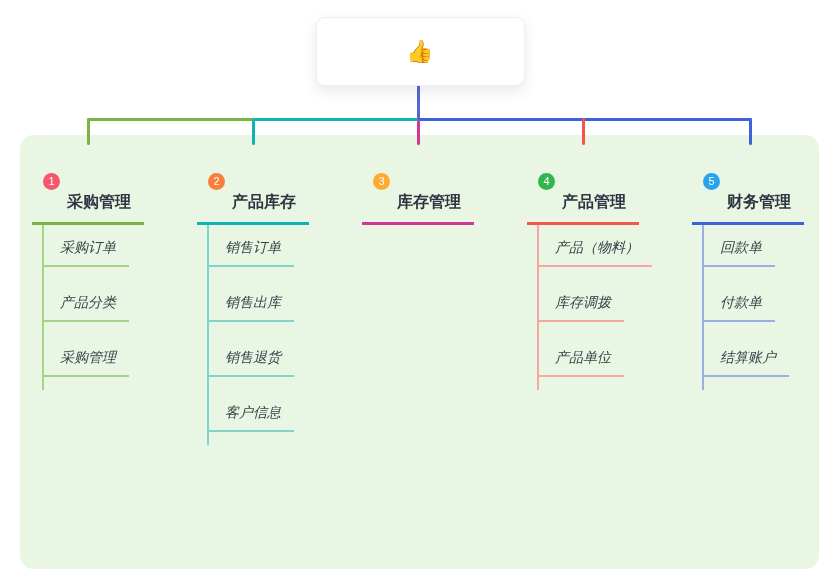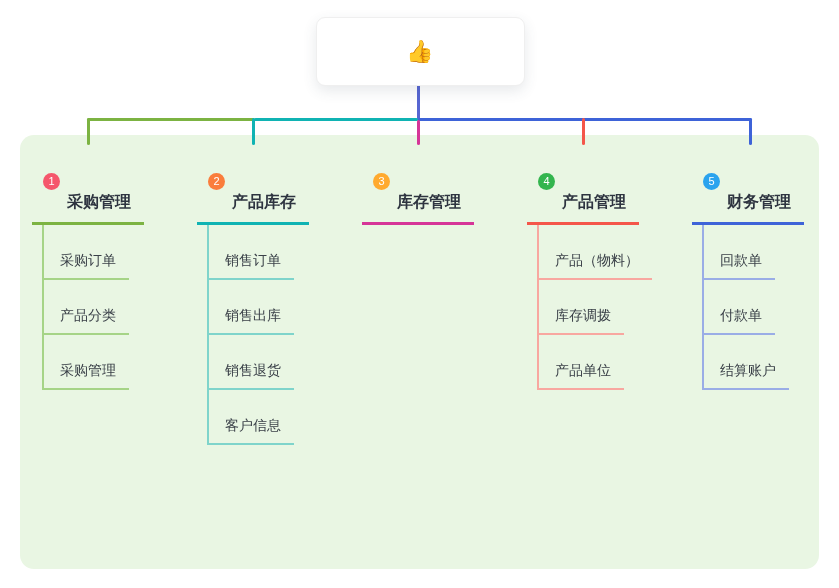--- a/index.html
+++ b/index.html
@@ -39,21 +39,21 @@
     background:var(--badge); color:#ffffff;
     font-size:11px; line-height:17px; text-align:center; font-weight:500;
   }
   .branch-title-text { font-size:16px; font-weight:600; color:#2e3440; white-space:nowrap;margin-top:43px; }
 
   .children { position:relative; margin-left:10px; }
   .children::before {
     content:""; position:absolute; left:0; top:0; bottom:0; width:2px;
     background:var(--light);
   }
-  .child { height:55px; display:flex; align-items:flex-end; }
+  .child { height:55px; display:flex; align-items:center;font-style:italic; }
   .child-label {
     border-bottom:2px solid var(--light);
     padding:0 13px 8px 18px;
     font-size:14px; color:#3a4048; white-space:nowrap;
   }
 </style>
 </head>
 <body>
 
 <div class="stage">

